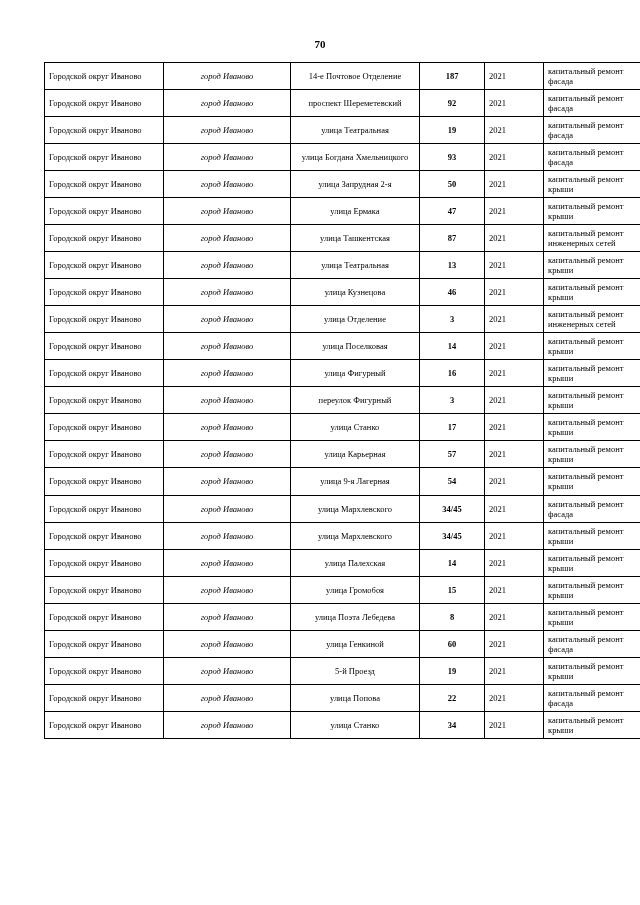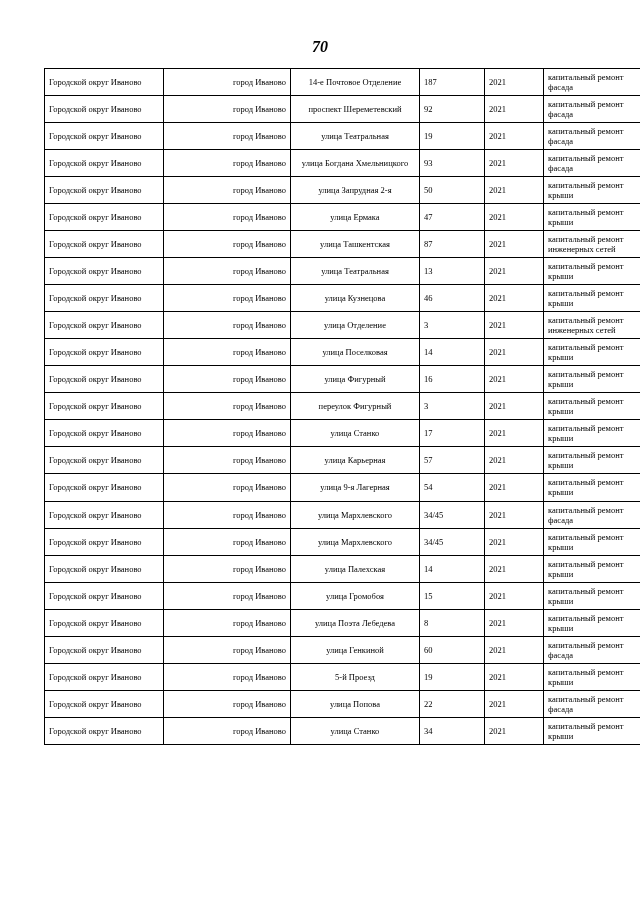--- a/index.html
+++ b/index.html
@@ -16,27 +16,26 @@
   }
   .page {
     width: 640px;
     height: 905px;
     box-sizing: border-box;
     padding: 0;
     position: relative;
   }
   .page-number {
     text-align: center;
-    font-size: 16px;
+    font-size: 11px;
     font-weight: bold;
     margin: 0;
     padding-top: 38px;
     padding-bottom: 12px;
     font-family: "Liberation Serif", serif;
-    font-style: italic;
   }
   .table-wrap {
     padding: 0 44px 16px 44px;
   }
   table.reg-table {
     border-collapse: collapse;
     width: 552px;
     table-layout: fixed;
     font-size: 8.5px;
     line-height: 1.18;
@@ -47,31 +46,33 @@
     vertical-align: middle;
     font-family: "Liberation Serif", serif;
     font-size: 8.5px;
   }
   td.c-municipality {
     width: 110px;
     text-align: left;
   }
   td.c-settlement {
     width: 118px;
-    text-align: right;
+    text-align: center;
     padding-left: 8px;
+    font-style: italic;
   }
   td.c-street {
     width: 120px;
     text-align: center;
     padding-left: 6px;
   }
   td.c-house {
     width: 56px;
-    text-align: left;
+    text-align: center;
+    font-weight: bold;
   }
   td.c-year {
     width: 50px;
     text-align: left;
   }
   td.c-work {
     width: 96px;
     text-align: left;
     padding-left: 5px;
   }

